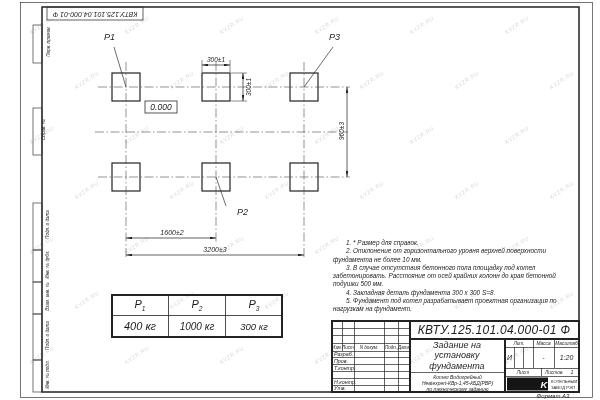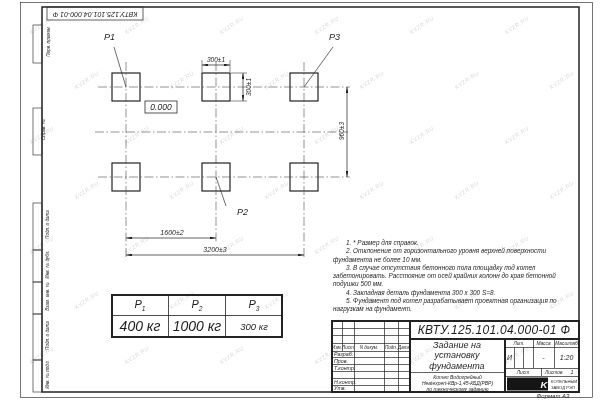--- a/index.html
+++ b/index.html
@@ -203,22 +203,22 @@
     <div class="note">1. * Размер для справок.</div>
     <div class="note">2. Отклонение от горизонтального уровня верхней поверхности фундамента не более 10 мм.</div>
     <div class="note">3. В случае отсутствия бетонного пола площадку под котел забетонировать. Расстояние от осей крайних колонн до края бетонной подушки 500 мм.</div>
     <div class="note">4. Закладная деталь фундамента 300 x 300 S=8.</div>
     <div class="note">5. Фундамент под котел разрабатывает проектная организация по нагрузкам на фундамент.</div>
   </div>
 
   <div class="t c" style="left:140px;top:305px;font-size:11px;"><span>P</span><sub>1</sub></div>
   <div class="t c" style="left:197px;top:305px;font-size:11px;"><span>P</span><sub>2</sub></div>
   <div class="t c" style="left:254px;top:305px;font-size:11px;"><span>P</span><sub>3</sub></div>
-  <div class="t c" style="left:140px;top:326px;font-size:14px;">400 кг</div>
-  <div class="t c" style="left:197px;top:326px;font-size:14px;">1000 кг</div>
+  <div class="t c" style="left:140px;top:326px;font-size:11px;">400 кг</div>
+  <div class="t c" style="left:197px;top:326px;font-size:10px;">1000 кг</div>
   <div class="t c" style="left:254px;top:326px;font-size:9.5px;">300 кг</div>
 
   <div class="t c" style="left:494px;top:330px;font-size:12px;letter-spacing:.3px;">КВТУ.125.101.04.000-01 Ф</div>
   <div class="t c" style="left:457px;top:355.5px;font-size:9px;line-height:10.5px;white-space:normal;width:62px;text-align:center;">Задание на установку фундамента</div>
 
   <div class="t c" style="left:457.5px;top:376.5px;font-size:5px;">Котел Водогрейный</div>
   <div class="t c" style="left:457.5px;top:382.5px;font-size:5px;">Heatexpert-КВр-1,45-КБД(РВР)</div>
   <div class="t c" style="left:457.5px;top:388.5px;font-size:5px;">по техническому заданию</div>
 
   <div class="t c" style="left:337px;top:347px;font-size:4.6px;">Изм.</div>

